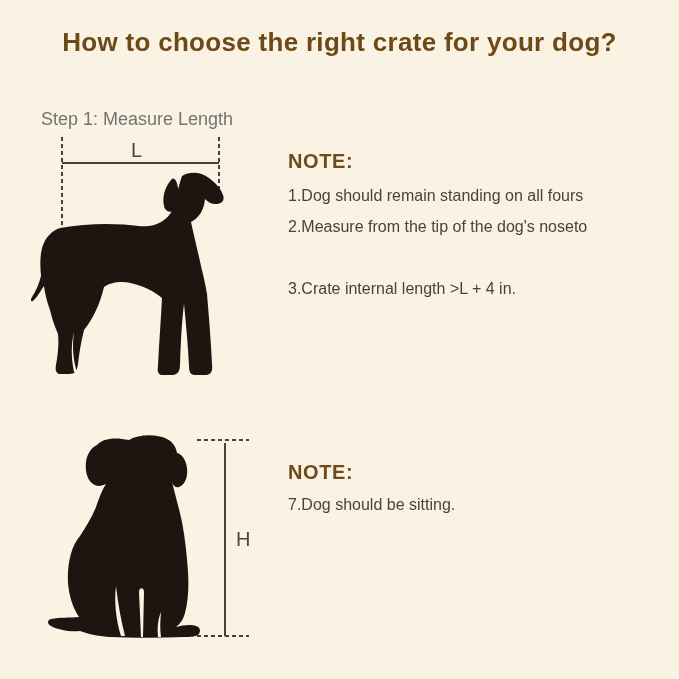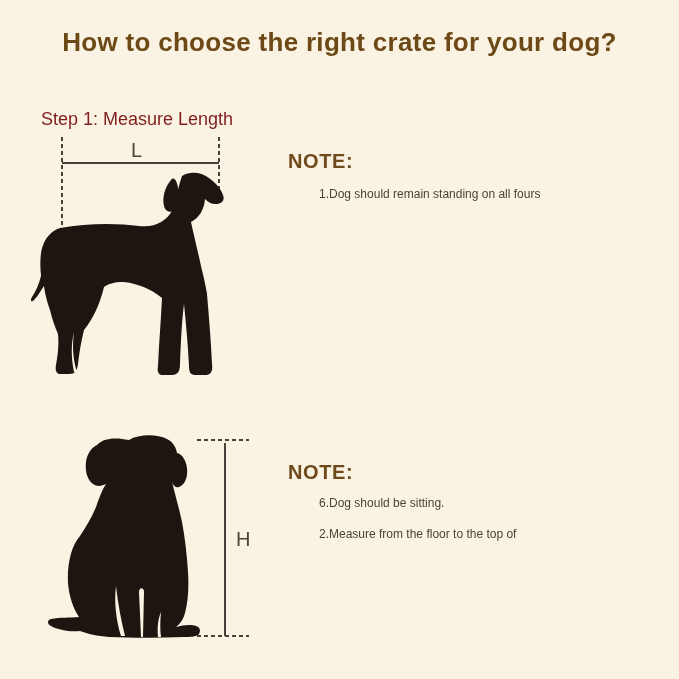--- a/index.html
+++ b/index.html
@@ -16,36 +16,35 @@
     top: 27px; left: 0; width: 679px;
     text-align: center;
     font-size: 26px;
     font-weight: bold;
     color: #6d4917;
     letter-spacing: 0.3px;
   }
   .step-heading {
     position: absolute;
     font-size: 18px;
-    color: #7f1d1d;
+    color: #737373;
   }
   .note-heading {
     position: absolute;
     font-size: 20px;
     font-weight: bold;
     color: #6f4a1a;
     letter-spacing: 0.6px;
     text-align: right;
   }
   .note-line {
     position: absolute;
-    font-size: 12px;
+    font-size: 16px;
     color: #4c4238;
     white-space: pre;
-    margin-left: 31px;
   }
   .dim-label {
     position: absolute;
     font-size: 20px;
     color: #4b463e;
   }
   .hline, .vline { position: absolute; background: #46423b; }
   .vdash {
     position: absolute;
     width: 2px;
@@ -92,20 +91,22 @@
       C10,96 10,86 12,78 C15,68 21,61 30,58
       C57,53 87,53 109,56 C125,58 136,51 142,41
       C146,33 147,20 152,6 Z"></path>
     <path class="body" d="M141,10 C135,17 132,27 134,36 C135,41 140,43 144,41
       C148,38 149,28 148,18 C147,11 144,6 141,10 Z"></path>
     <path class="gap" d="M44,202 C41,188 41,174 44,162 C42,176 43,190 47,202 Z"></path>
   </svg>
 
   <div class="note-heading" style="left:288px; top:150px;">NOTE:</div>
   <div class="note-line" style="left:288px; top:187px;">1.Dog should remain standing on all fours</div>
+  <div class="note-line" style="left:288px; top:218px;">2.Measure from the tip of the dog's noseto</div>
+  <div class="note-line" style="left:288px; top:280px;">3.Crate internal length &gt;L + 4 in.</div>
 
 
   <svg class="dog" style="left:45px; top:434px;" width="160" height="207" viewBox="0 0 160 207" aria-hidden="true">
     <path class="body" d="M84,6
       C94,0 112,0 122,5 C128,8 131,13 132,19
       C137,20 141,26 142,34 C143,43 140,51 134,53 C131,54 128,52 127,48
       C130,60 134,74 137,88 C140,104 142,122 143,138
       C144,154 143,168 140,179 C138,186 135,190 131,193
       C138,191 146,190 151,192 C155,193 156,197 154,200
       C151,203 145,203 139,203 C114,204 88,204 64,203
@@ -119,16 +120,15 @@
     <path class="gap" d="M76,202 C71,186 69,168 71,152 C73,170 76,186 80,202 Z"></path>
     <path class="gap" d="M113,203 C112,193 113,185 116,178 C115,188 115,196 116,203 Z"></path>
   </svg>
 
   <div class="hdash" style="left:197px; top:439px; width:52px;"></div>
   <div class="vline" style="left:224px; top:443px; width:2px; height:193px;"></div>
   <div class="hdash" style="left:197px; top:635px; width:52px;"></div>
   <div class="dim-label" style="left:236px; top:528px;">H</div>
 
   <div class="note-heading" style="left:288px; top:461px;">NOTE:</div>
-  <div class="note-line" style="left:288px; top:496px;">6.Dog should be sitting.</div>
-  <div class="note-line" style="left:288px; top:527px;">2.Measure from the floor to the top of</div>
+  <div class="note-line" style="left:288px; top:496px;">7.Dog should be sitting.</div>
 
 </div>
 
 </body></html>

